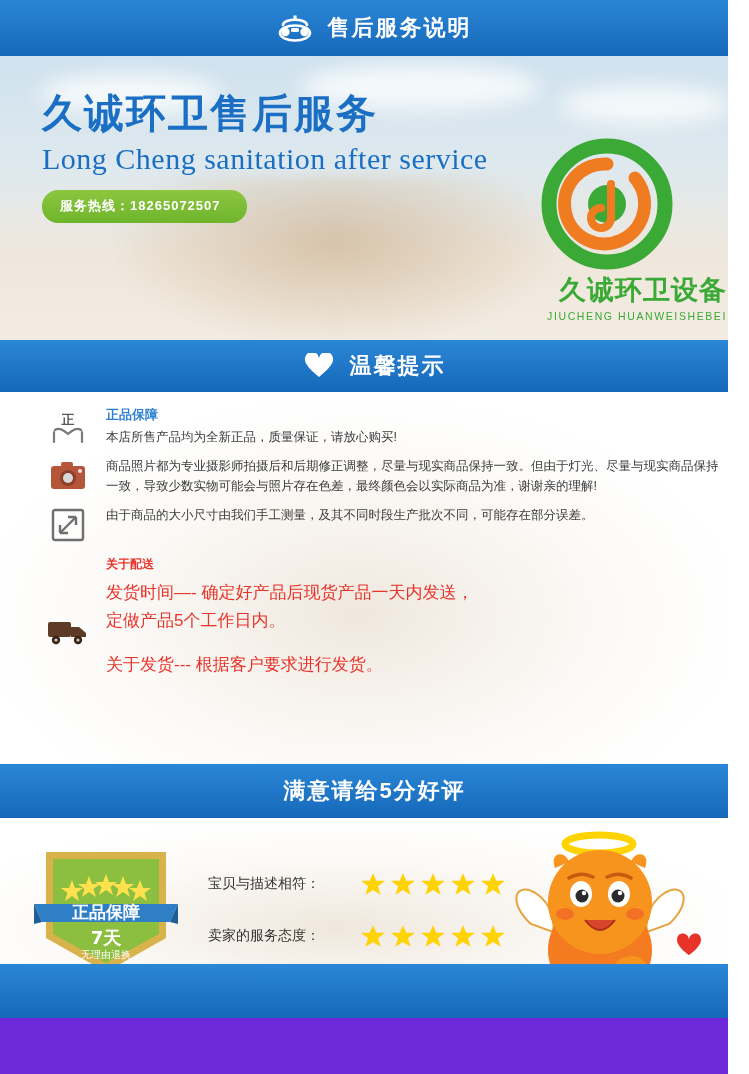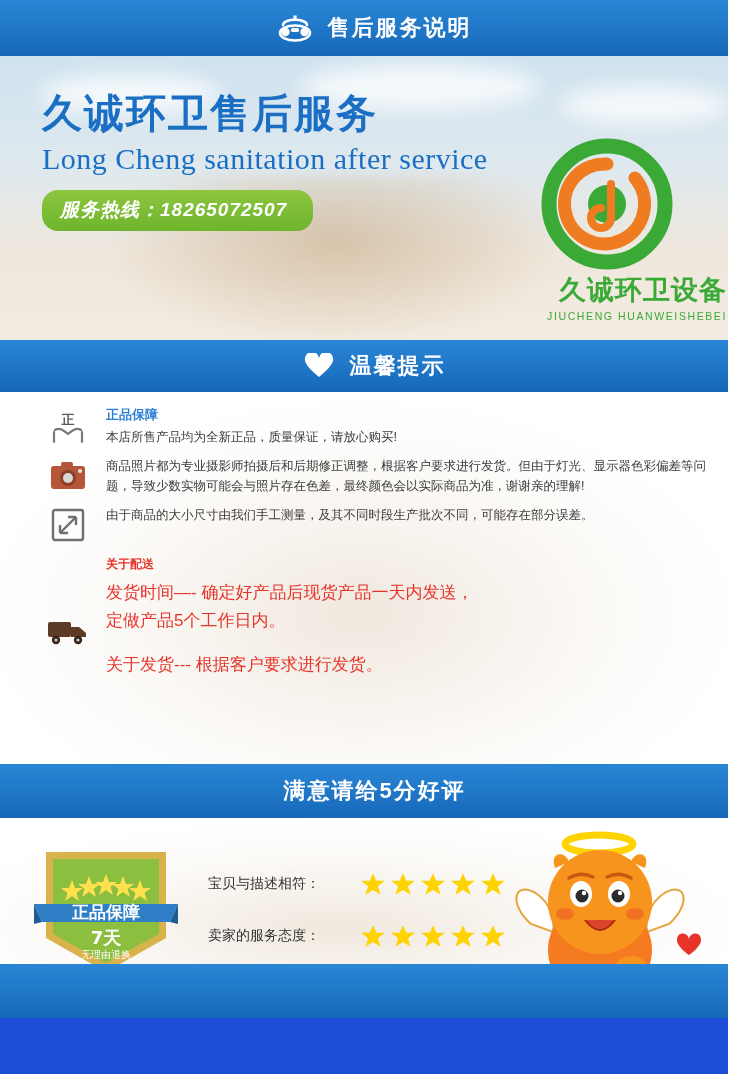--- a/index.html
+++ b/index.html
@@ -7,21 +7,21 @@
     width: 749px;
     height: 1074px;
     font-family: "Liberation Sans", sans-serif;
     background: #ffffff;
     overflow: hidden;
   }
   .page {
     position: relative;
     width: 728px;
     height: 1074px;
-    background: #1d4ed8;
+    background: #6d28d9;
     overflow: hidden;
   }
 
   
   .banner {
     position: relative;
     width: 749px;
     background: #1c77c8;
     background: linear-gradient(to bottom, #2a86d6 0%, #1668b9 100%);
     display: flex;
@@ -85,24 +85,23 @@
     margin-top: 6px;
     letter-spacing: .5px;
   }
   .hotline {
     display: inline-block;
     margin-top: 14px;
     padding: 7px 26px 8px 18px;
     background: linear-gradient(to bottom,#8dc63f,#6eb52c);
     border-radius: 16px;
     color: #ffffff;
-    font-size: 19px;
+    font-size: 13px;
     font-weight: bold;
     letter-spacing: 1px;
-    font-style: italic;
   }
 
   
   .logo-wrap {
     position: absolute;
     right: 22px;
     top: 82px;
     width: 240px;
     text-align: right;
   }
@@ -313,21 +312,21 @@
       <div class="tip-icon">
         <svg width="38" height="32" viewBox="0 0 38 32">
           <rect x="2" y="7" width="34" height="23" rx="3" fill="#b5563a"></rect>
           <rect x="12" y="3" width="12" height="5" rx="2" fill="#b5563a"></rect>
           <circle cx="19" cy="19" r="8" fill="#8c3f2a"></circle>
           <circle cx="19" cy="19" r="5" fill="#d8d8d8"></circle>
           <circle cx="31" cy="12" r="2" fill="#e8e8e8"></circle>
         </svg>
       </div>
       <div class="tip-text">
-        <div class="tip-desc">商品照片都为专业摄影师拍摄后和后期修正调整，根据客户要求进行发货。但由于灯光、显示器色彩偏差等问题，导致少数实物可能会与照片存在色差，最终颜色会以实际商品为准，谢谢亲的理解!</div>
+        <div class="tip-desc">商品照片都为专业摄影师拍摄后和后期修正调整，尽量与现实商品保持一致。但由于灯光、尽量与现实商品保持一致，导致少数实物可能会与照片存在色差，最终颜色会以实际商品为准，谢谢亲的理解!</div>
       </div>
     </div>
 
     <div class="tip-row">
       <div class="tip-icon">
         <svg width="34" height="34" viewBox="0 0 34 34">
           <rect x="2" y="2" width="30" height="30" rx="2" fill="none" stroke="#6f6f6f" stroke-width="2.4"></rect>
           <path d="M9 25 L25 9" stroke="#6f6f6f" stroke-width="2.4"></path>
           <path d="M25 9 L25 17 M25 9 L17 9" stroke="#6f6f6f" stroke-width="2.4" fill="none"></path>
           <path d="M9 25 L9 17 M9 25 L17 25" stroke="#6f6f6f" stroke-width="2.4" fill="none"></path>

